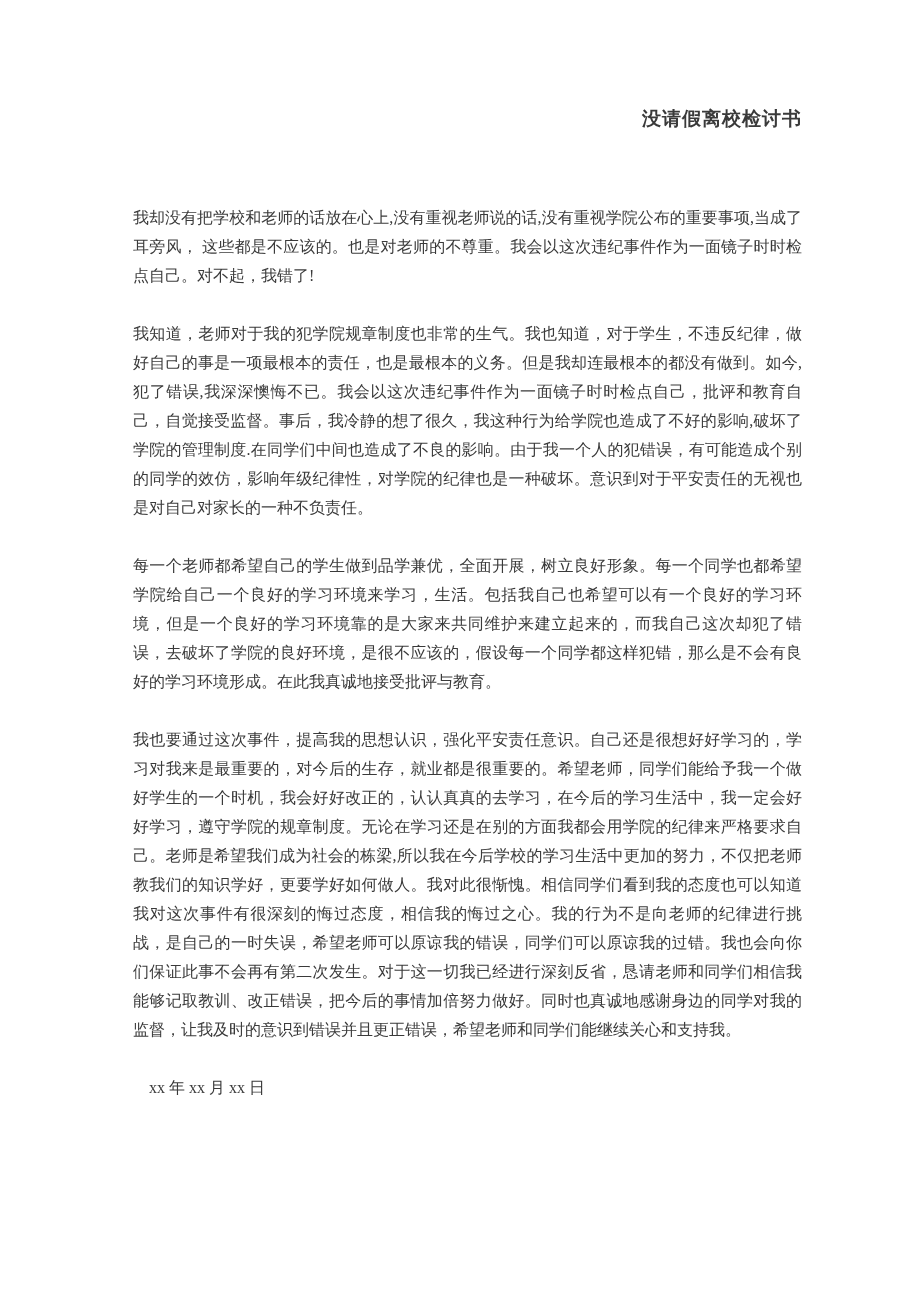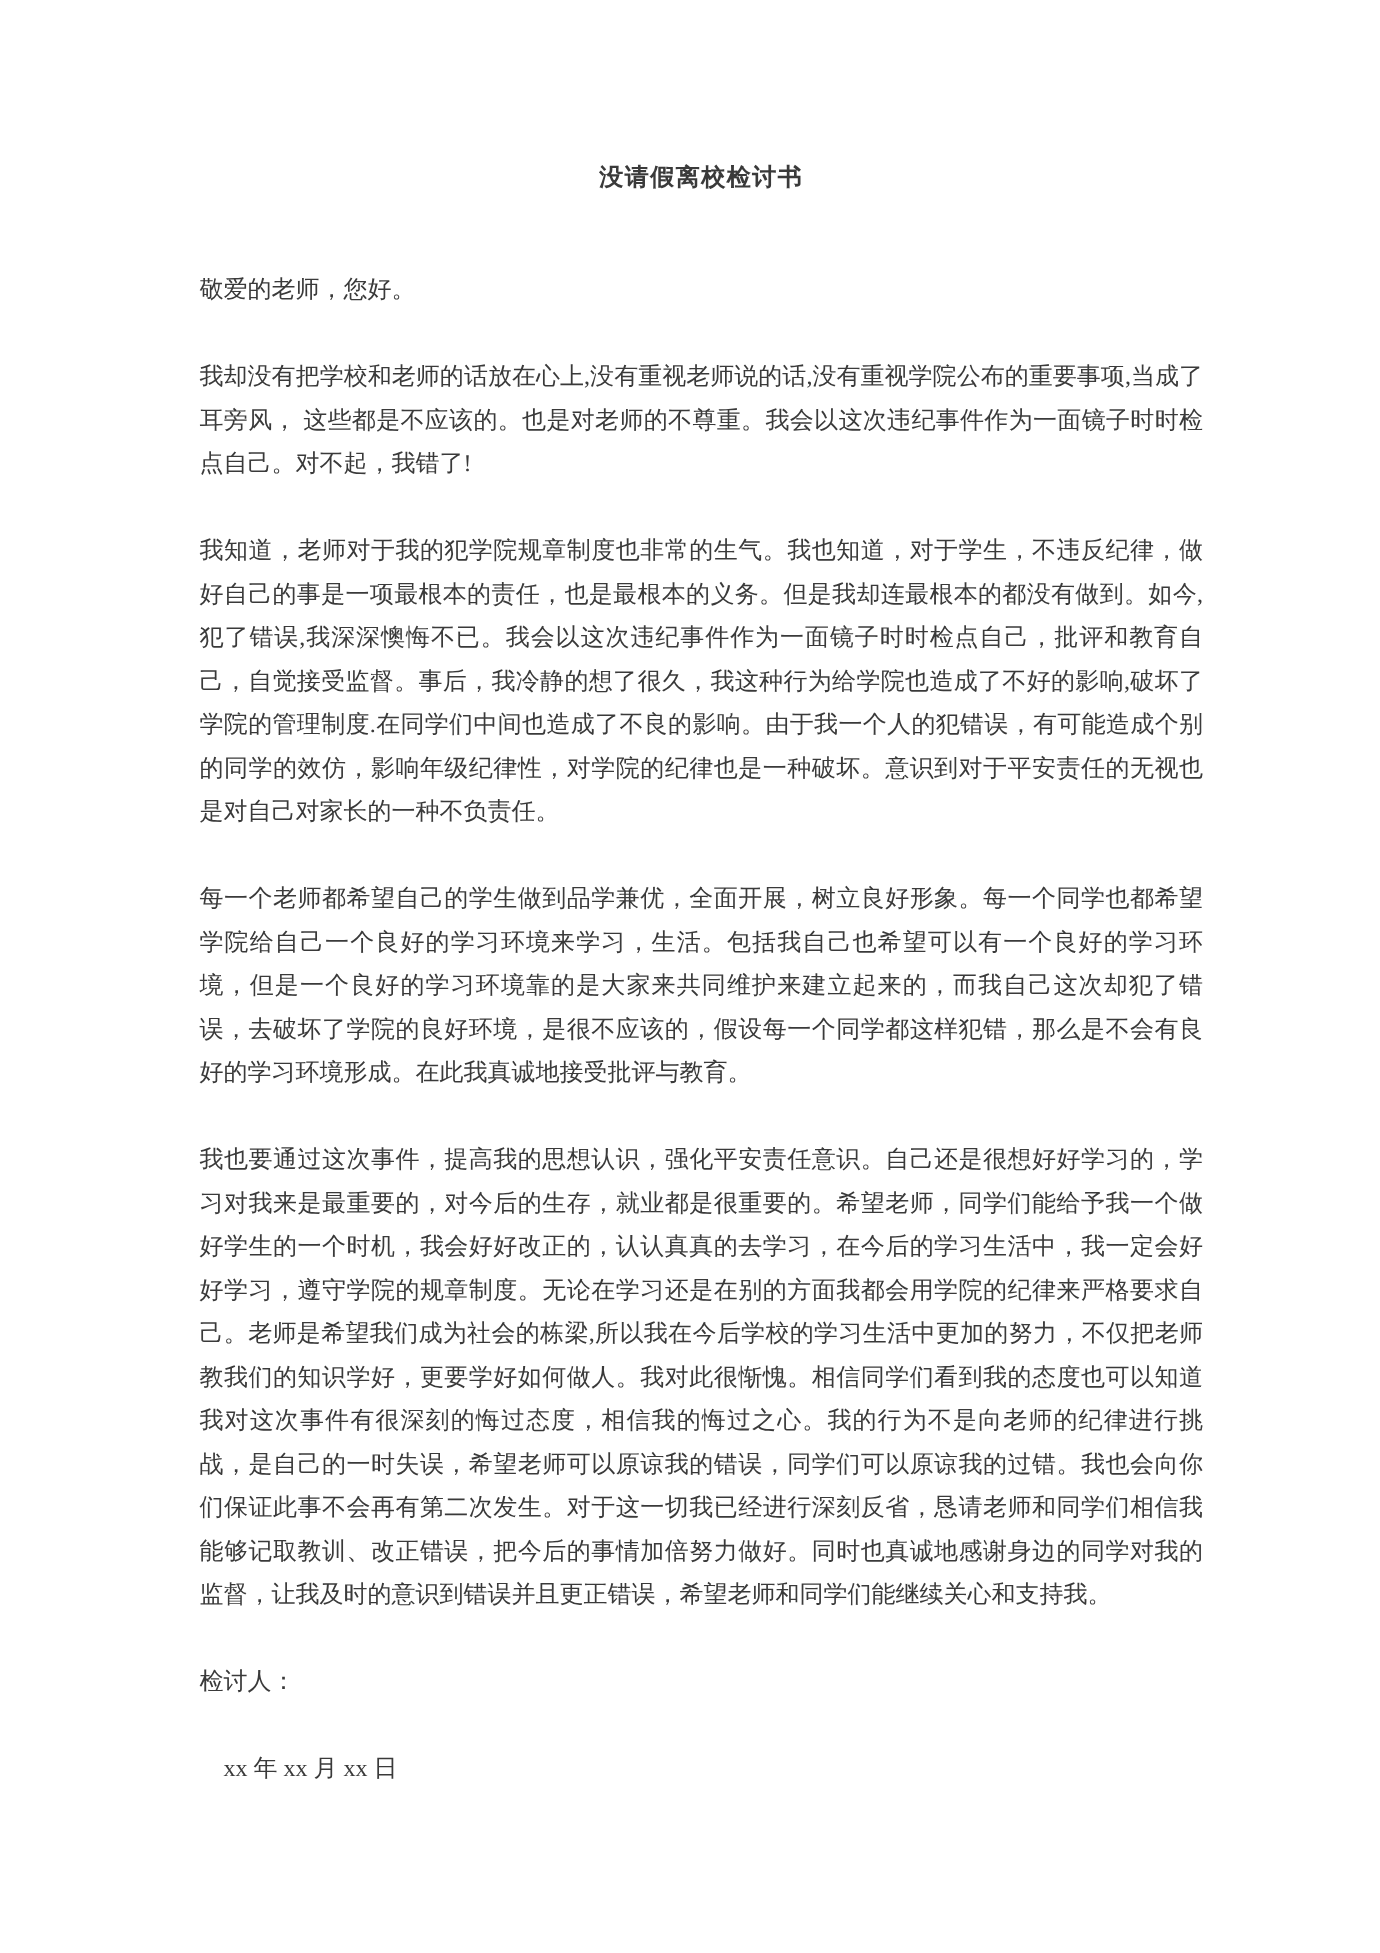--- a/index.html
+++ b/index.html
@@ -15,25 +15,25 @@
     color: #3a3a3a;
   }
   .doc-page {
     box-sizing: border-box;
     width: 920px;
     min-height: 1302px;
     padding: 104px 118px 60px 133px;
     background: #ffffff;
   }
   .doc-title {
-    text-align: center;
-    font-size: 16px;
+    text-align: right;
+    font-size: 19px;
     line-height: 29px;
     font-weight: 700;
-    margin: 0 0 46px 0;
+    margin: 0 0 70px 0;
     letter-spacing: 1px;
   }
   .doc-greeting {
     font-size: 16px;
     line-height: 29px;
     margin: 0 0 29px 0;
   }
   .doc-para {
     font-size: 16px;
     line-height: 29px;
@@ -51,26 +51,24 @@
     line-height: 29px;
     margin: 29px 0 0 16px;
   }
 </style>
 </head>
 <body>
 
 <div class="doc-page">
   <h1 class="doc-title">没请假离校检讨书</h1>
 
-  <p class="doc-greeting">敬爱的老师，您好。</p>
 
   <p class="doc-para">我却没有把学校和老师的话放在心上,没有重视老师说的话,没有重视学院公布的重要事项,当成了耳旁风， 这些都是不应该的。也是对老师的不尊重。我会以这次违纪事件作为一面镜子时时检点自己。对不起，我错了!</p>
 
   <p class="doc-para">我知道，老师对于我的犯学院规章制度也非常的生气。我也知道，对于学生，不违反纪律，做好自己的事是一项最根本的责任，也是最根本的义务。但是我却连最根本的都没有做到。如今,犯了错误,我深深懊悔不已。我会以这次违纪事件作为一面镜子时时检点自己，批评和教育自己，自觉接受监督。事后，我冷静的想了很久，我这种行为给学院也造成了不好的影响,破坏了学院的管理制度.在同学们中间也造成了不良的影响。由于我一个人的犯错误，有可能造成个别的同学的效仿，影响年级纪律性，对学院的纪律也是一种破坏。意识到对于平安责任的无视也是对自己对家长的一种不负责任。</p>
 
   <p class="doc-para">每一个老师都希望自己的学生做到品学兼优，全面开展，树立良好形象。每一个同学也都希望学院给自己一个良好的学习环境来学习，生活。包括我自己也希望可以有一个良好的学习环境，但是一个良好的学习环境靠的是大家来共同维护来建立起来的，而我自己这次却犯了错误，去破坏了学院的良好环境，是很不应该的，假设每一个同学都这样犯错，那么是不会有良好的学习环境形成。在此我真诚地接受批评与教育。</p>
 
   <p class="doc-para">我也要通过这次事件，提高我的思想认识，强化平安责任意识。自己还是很想好好学习的，学习对我来是最重要的，对今后的生存，就业都是很重要的。希望老师，同学们能给予我一个做好学生的一个时机，我会好好改正的，认认真真的去学习，在今后的学习生活中，我一定会好好学习，遵守学院的规章制度。无论在学习还是在别的方面我都会用学院的纪律来严格要求自己。老师是希望我们成为社会的栋梁,所以我在今后学校的学习生活中更加的努力，不仅把老师教我们的知识学好，更要学好如何做人。我对此很惭愧。相信同学们看到我的态度也可以知道我对这次事件有很深刻的悔过态度，相信我的悔过之心。我的行为不是向老师的纪律进行挑战，是自己的一时失误，希望老师可以原谅我的错误，同学们可以原谅我的过错。我也会向你们保证此事不会再有第二次发生。对于这一切我已经进行深刻反省，恳请老师和同学们相信我能够记取教训、改正错误，把今后的事情加倍努力做好。同时也真诚地感谢身边的同学对我的监督，让我及时的意识到错误并且更正错误，希望老师和同学们能继续关心和支持我。</p>
 
-  <p class="doc-signature">检讨人：</p>
 
   <p class="doc-date">xx 年 xx 月 xx 日</p>
 </div>
 
 </body></html>

